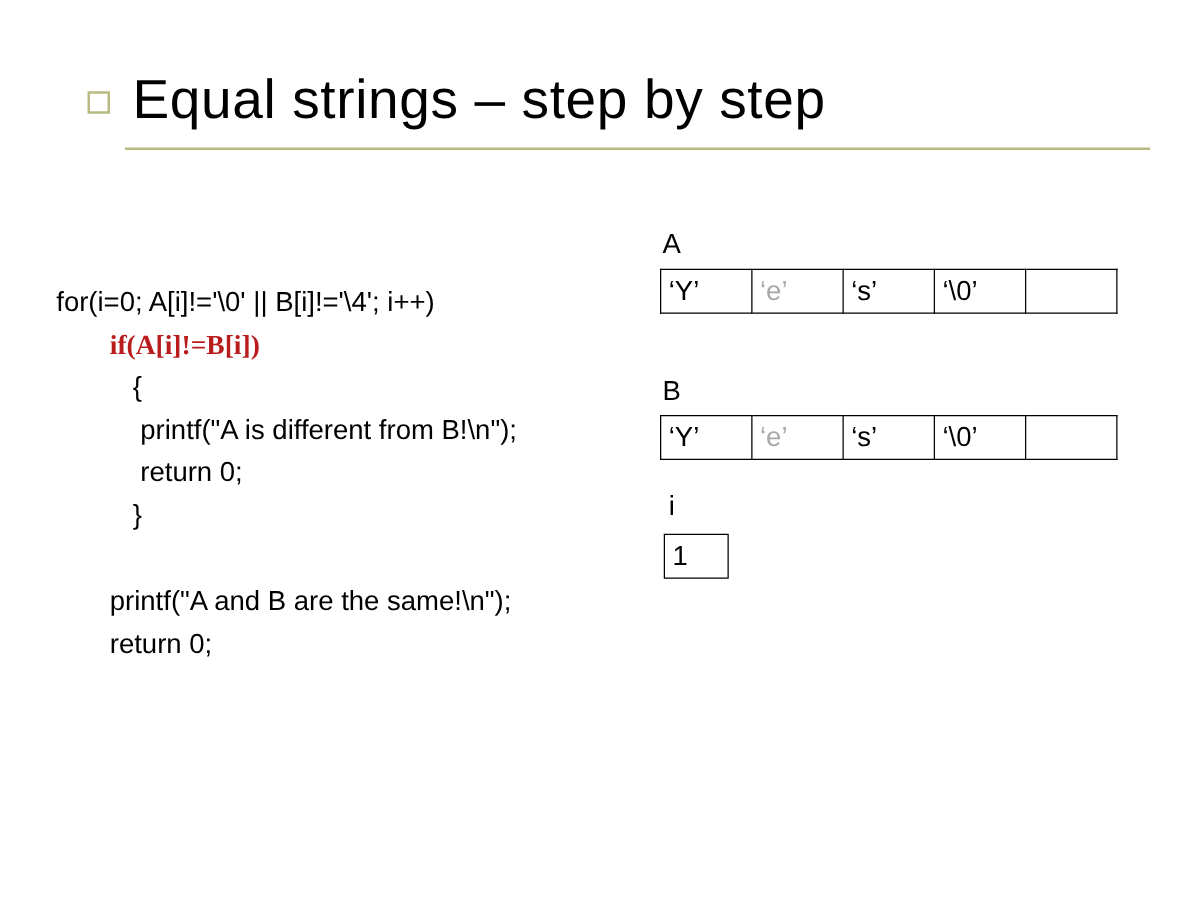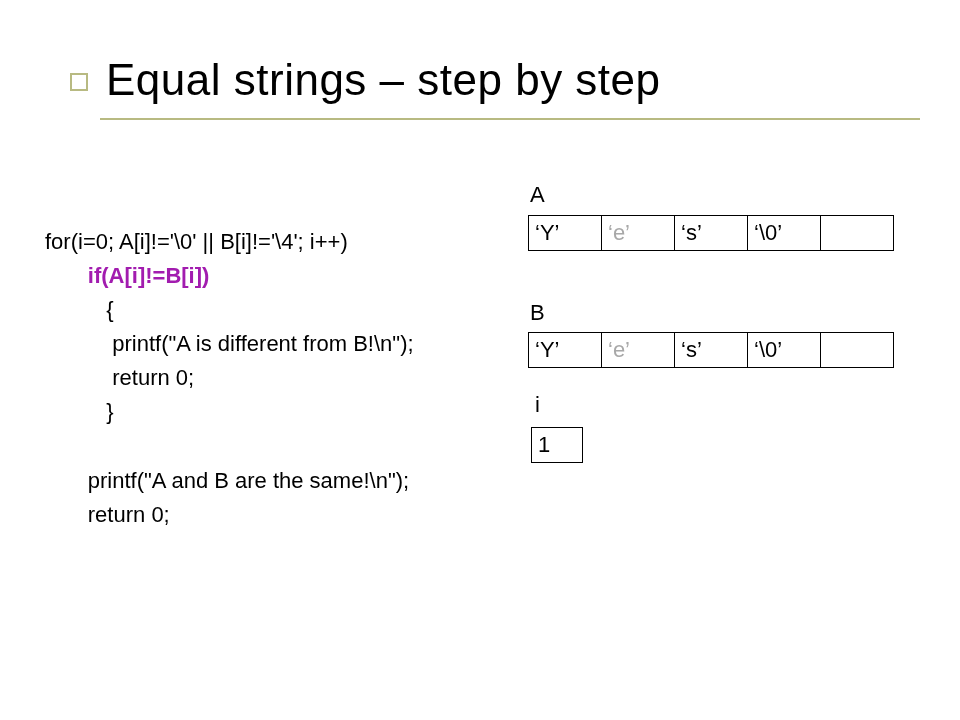--- a/index.html
+++ b/index.html
@@ -52,22 +52,23 @@
   .code {
     position: absolute;
     left: 45px;
     top: 225px;
     font-size: 22px;
     line-height: 1.55;
     white-space: pre;
     font-family: Arial, Helvetica, sans-serif;
   }
   .code .hl {
-    color: #a21caf;
+    color: #b91c1c;
     font-weight: bold;
+    font-family: Liberation Serif, serif;
   }
 
   
   .lbl {
     position: absolute;
     font-size: 22px;
   }
   .lblA { left: 530px; top: 182px; }
   .lblB { left: 530px; top: 300px; }
   .lbli { left: 535px; top: 392px; }

